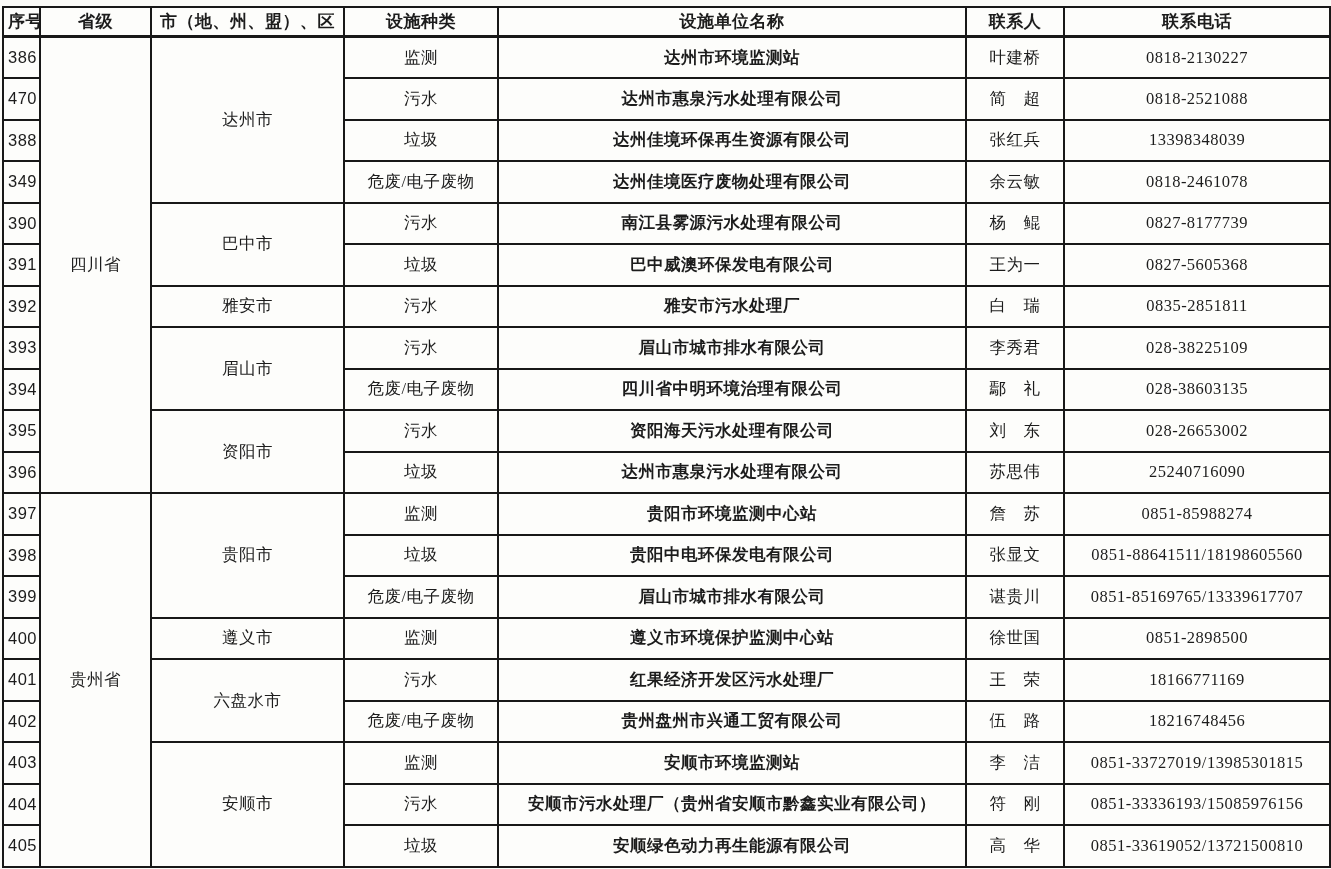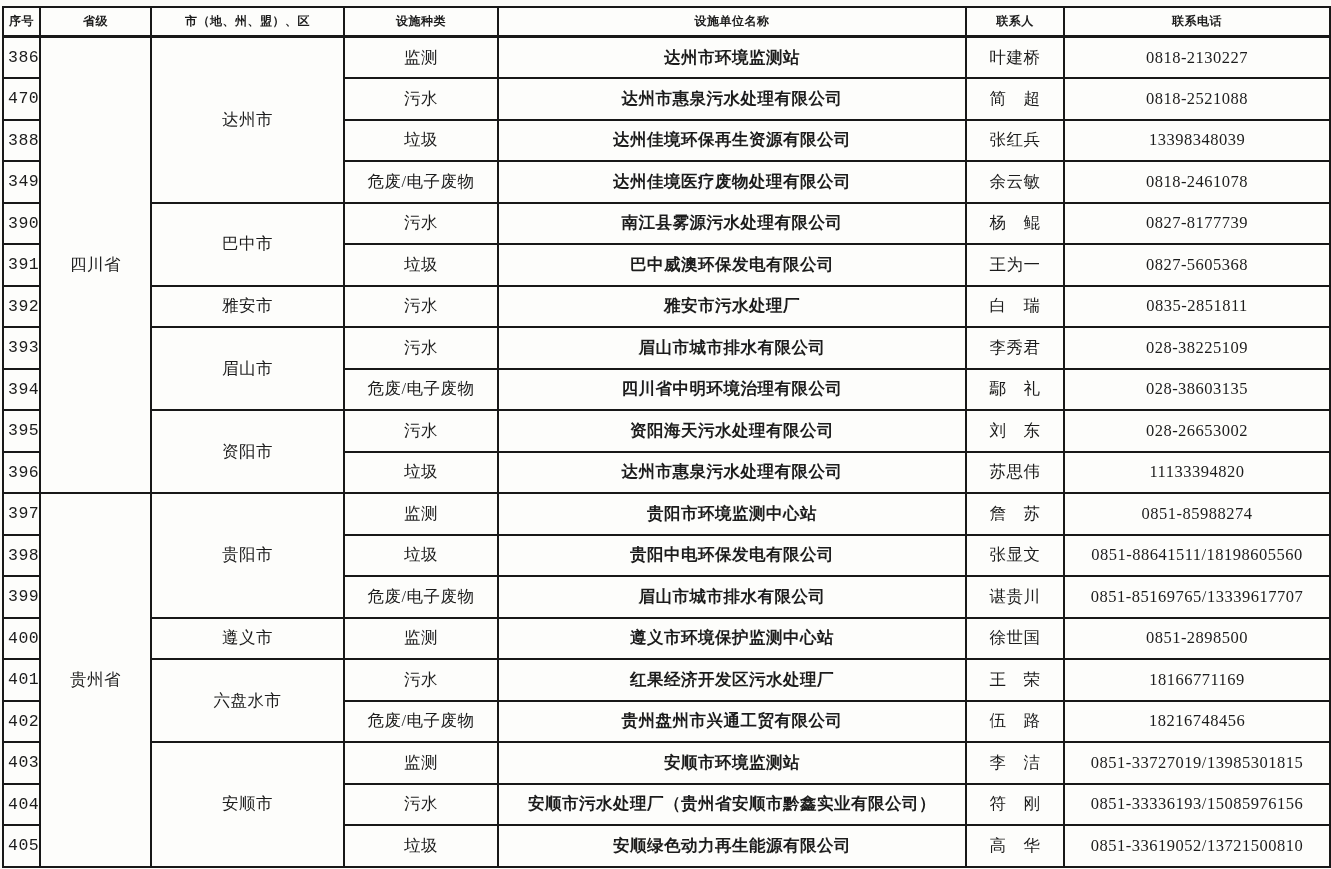--- a/index.html
+++ b/index.html
@@ -34,30 +34,30 @@
     padding: 0 4px;
     text-align: center;
     vertical-align: middle;
     font-size: 16.5px;
     letter-spacing: 0.5px;
     overflow: hidden;
     white-space: nowrap;
   }
   table.facility thead th {
     font-weight: bold;
-    font-size: 12px;
+    font-size: 17px;
     height: 27px;
     border-bottom-width: 3px;
     background: #fdfdfb;
   }
   table.facility tbody tr {
     height: 41.5px;
   }
   td.c-no {
-    font-family: Liberation Mono, monospace;
+    font-family: Liberation Sans, sans-serif;
     font-size: 16px;
     letter-spacing: 0;
     margin-top: 32px;
   }
   td.c-contact {
     text-align: left;
     padding-left: 15px;
   }
   td.c-phone {
     letter-spacing: 0.3px;
@@ -169,21 +169,21 @@
           <td class="c-type">污水</td>
           <td class="c-name">资阳海天污水处理有限公司</td>
           <td class="c-contact">刘　东</td>
           <td class="c-phone">028-26653002</td>
         </tr>
         <tr>
           <td class="c-no">396</td>
           <td class="c-type">垃圾</td>
           <td class="c-name">达州市惠泉污水处理有限公司</td>
           <td class="c-contact">苏思伟</td>
-          <td class="c-phone">11133394820</td>
+          <td class="c-phone">25240716090</td>
         </tr>
         <tr>
           <td class="c-no">397</td>
           <td class="c-prov" rowspan="9">贵州省</td>
           <td class="c-city" rowspan="3">贵阳市</td>
           <td class="c-type">监测</td>
           <td class="c-name">贵阳市环境监测中心站</td>
           <td class="c-contact">詹　苏</td>
           <td class="c-phone">0851-85988274</td>
         </tr>

